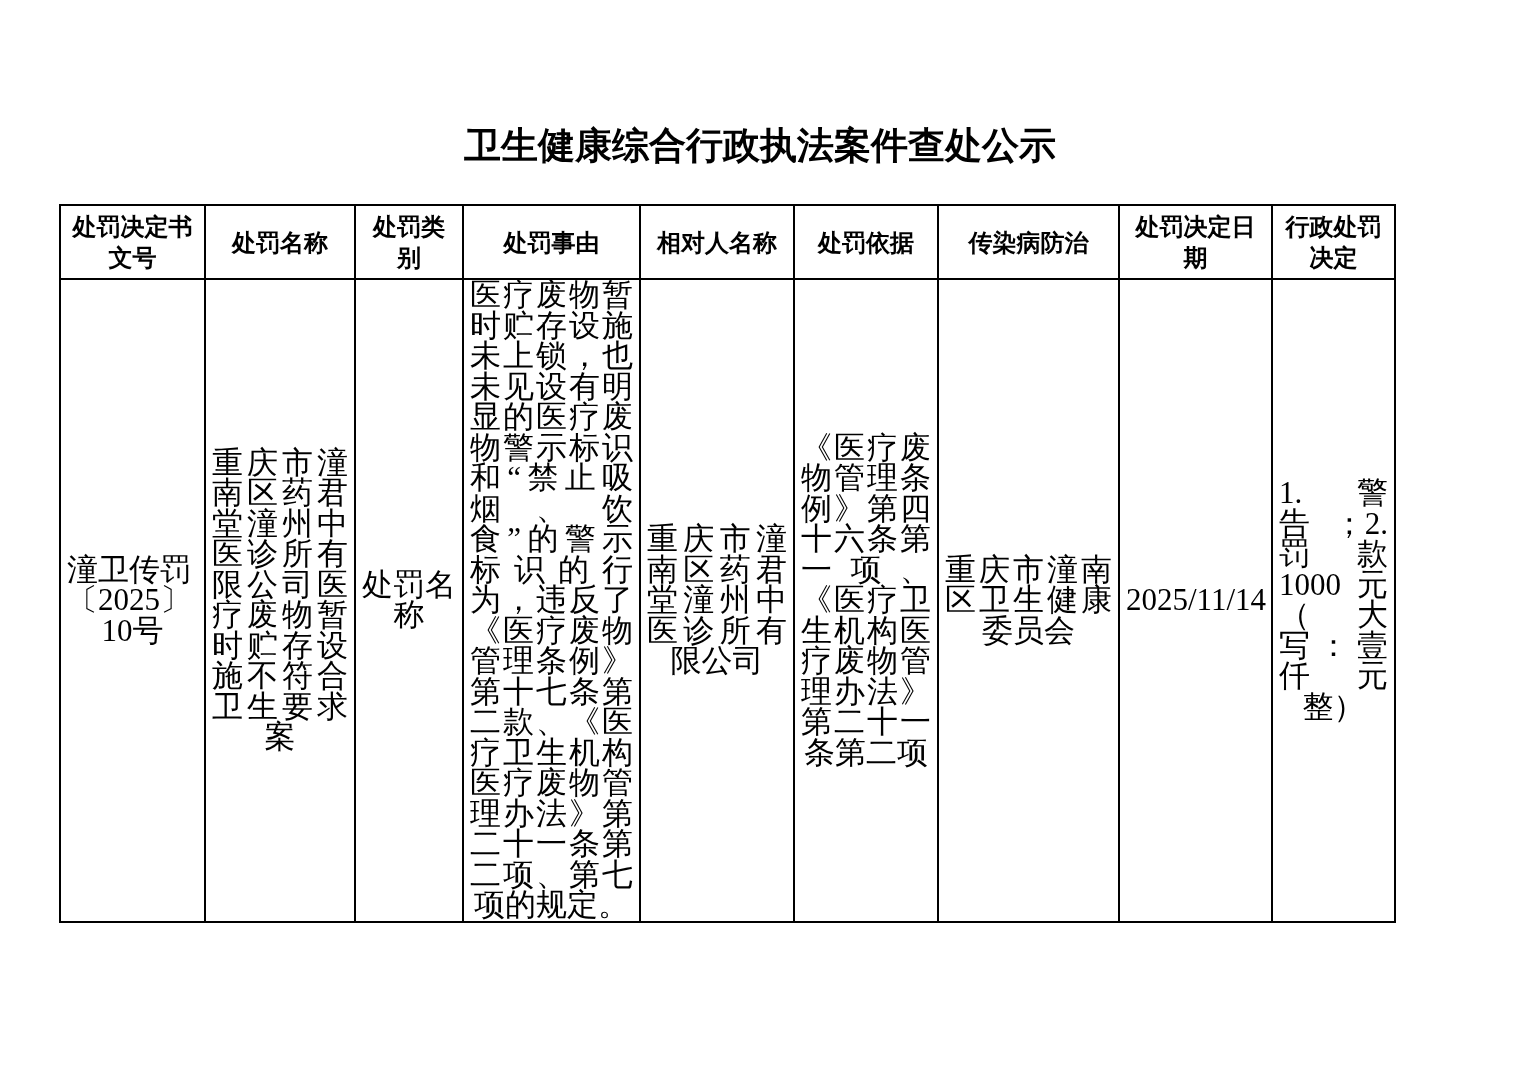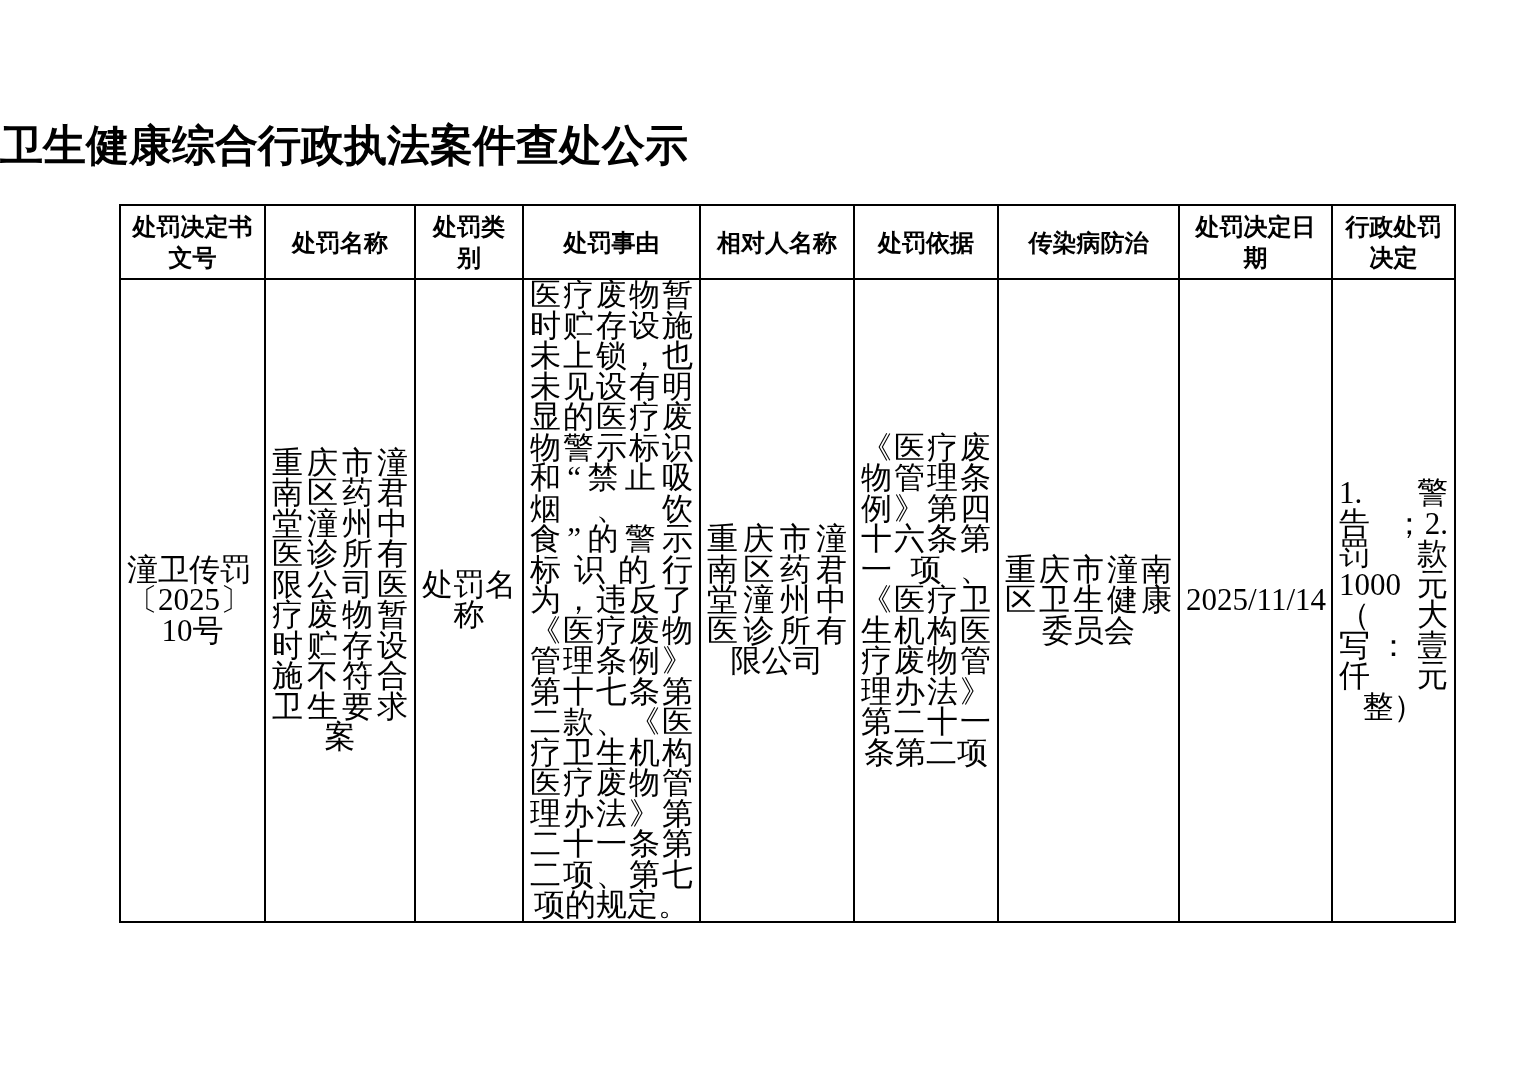--- a/index.html
+++ b/index.html
@@ -14,28 +14,29 @@
   }
   .page {
     position: relative;
     width: 1520px;
     height: 1074px;
     background: #ffffff;
     overflow: hidden;
   }
   .doc-title {
     margin: 120px 0 32px 0;
-    font-size: 43px;
+    text-align: center;
+    font-size: 37px;
     line-height: 52px;
     font-weight: bold;
     font-family: "Liberation Serif", "DejaVu Serif", serif;
     letter-spacing: 0px;
   }
   table.penalty-table {
-    margin-left: 119px;
+    margin-left: 59px;
     border-collapse: collapse;
     table-layout: fixed;
     width: 1335px;
     line-break: strict;
   }
   .penalty-table th, .penalty-table td {
     border: 2px solid #000000;
     vertical-align: middle;
     padding: 0 6px;
     word-break: normal;

